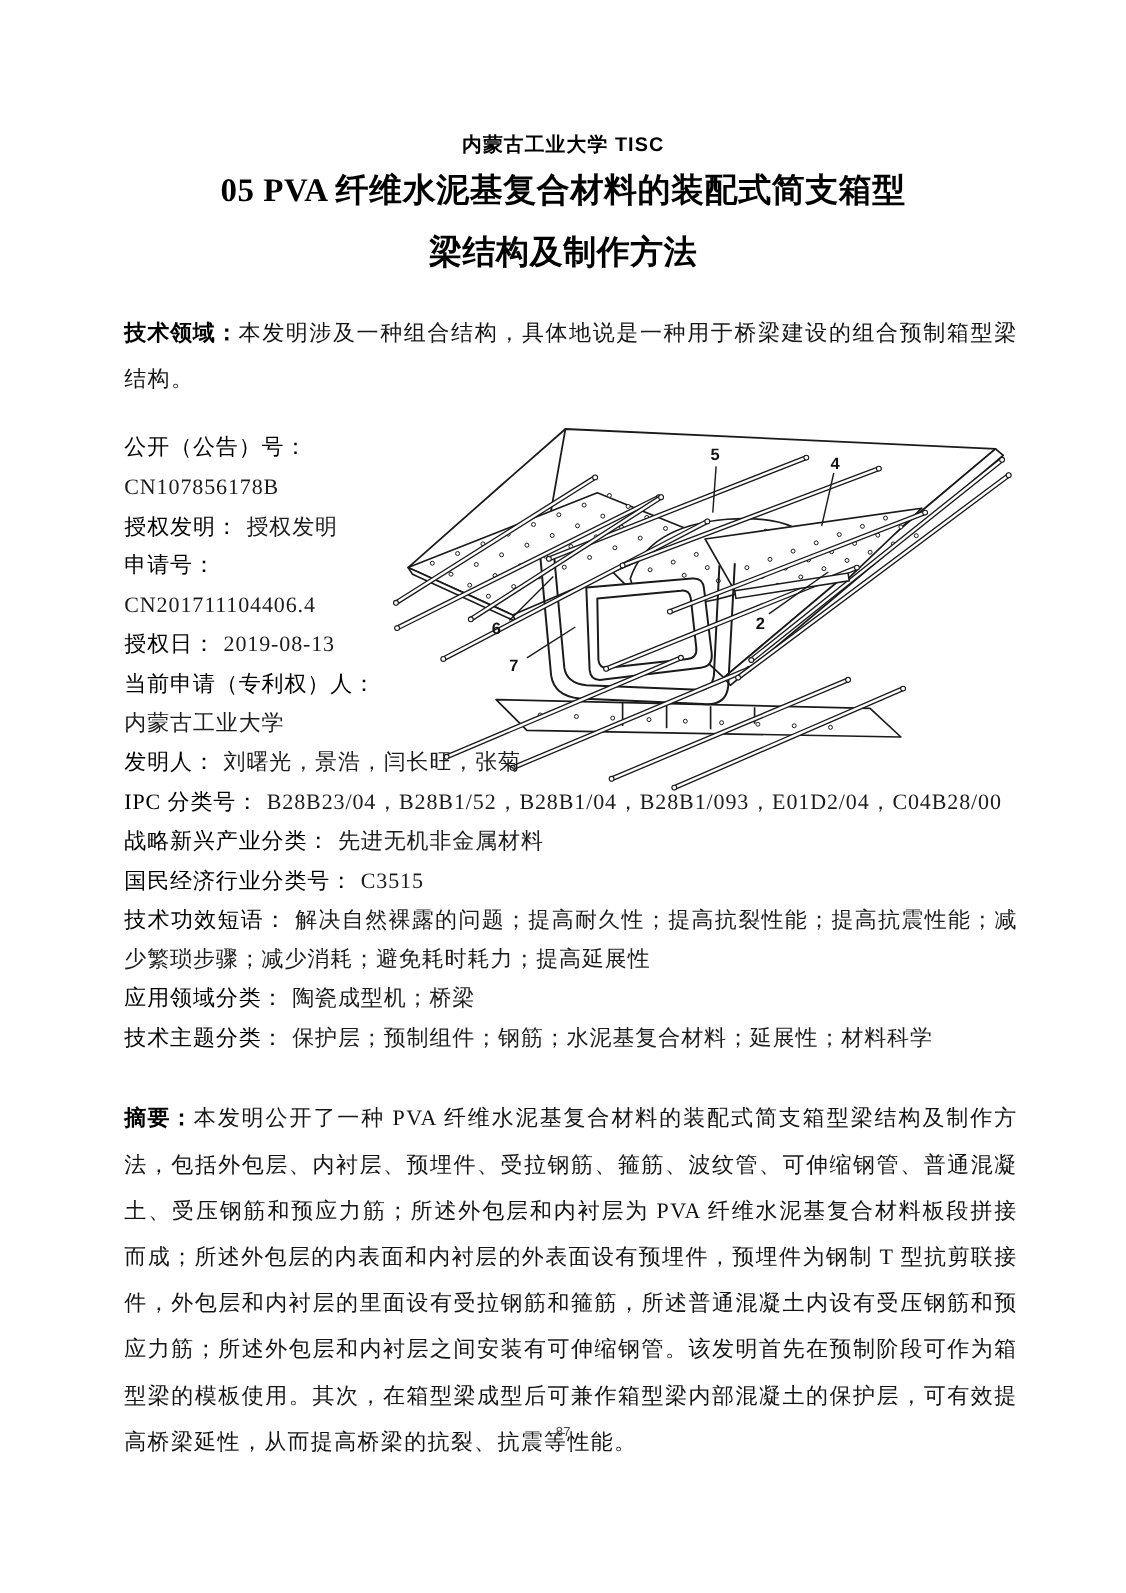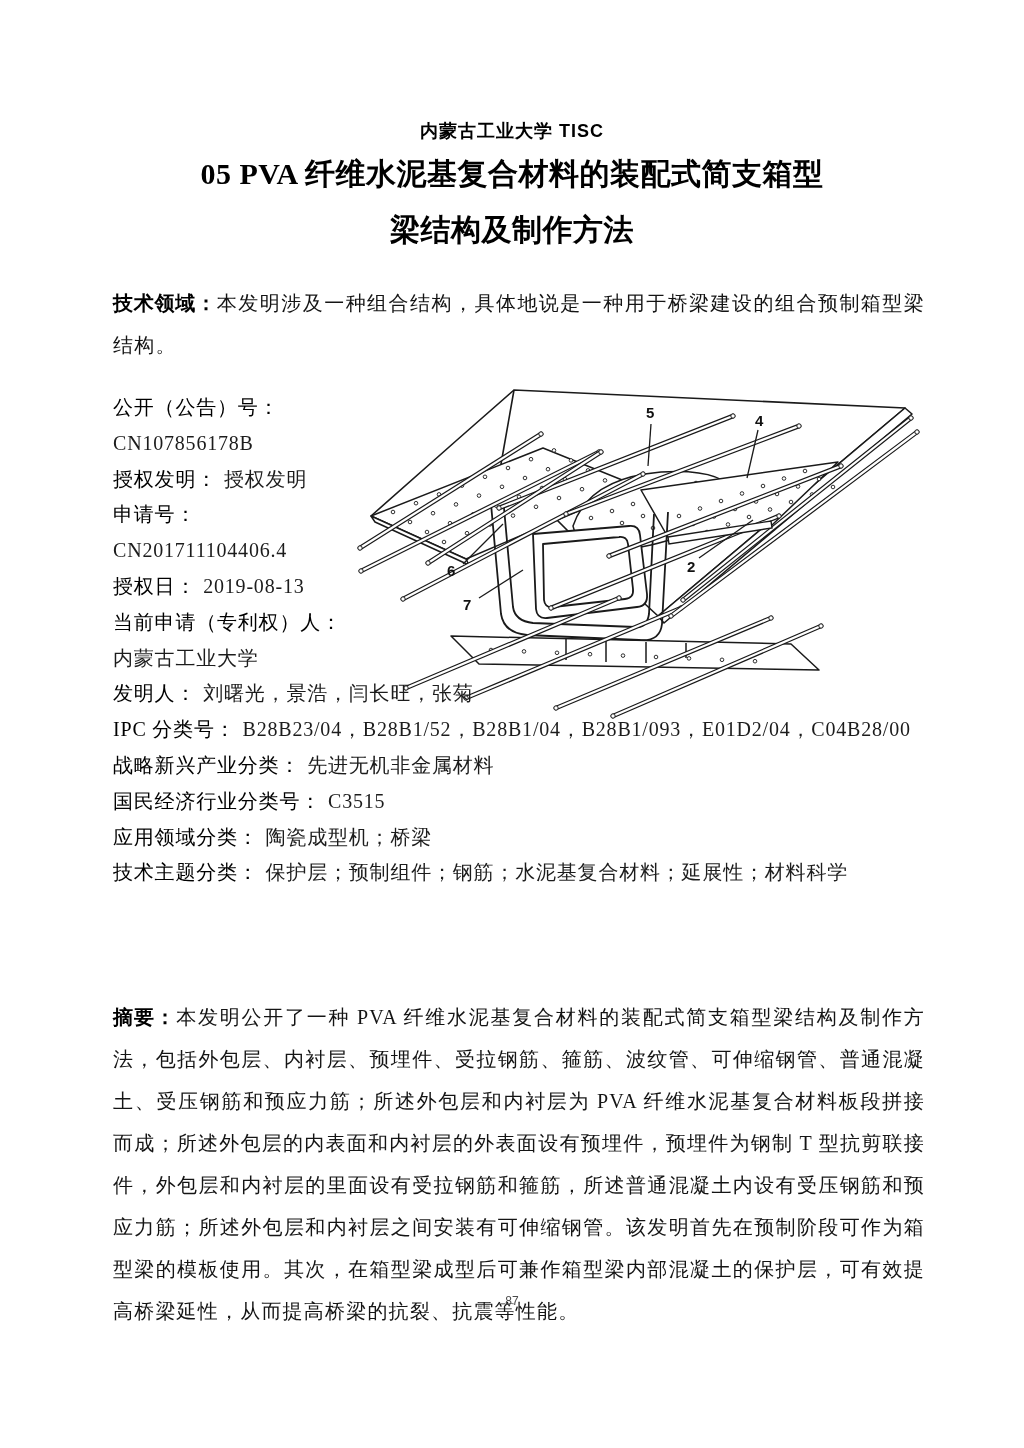--- a/index.html
+++ b/index.html
@@ -77,20 +77,21 @@
     <div class="field-line"><span class="fl">授权发明：</span><span class="fv">授权发明</span></div>
     <div class="field-line"><span class="fl">申请号：</span></div>
     <div class="field-line"><span class="fv">CN201711104406.4</span></div>
     <div class="field-line"><span class="fl">授权日：</span><span class="fv">2019-08-13</span></div>
     <div class="field-line"><span class="fl">当前申请（专利权）人：</span></div>
     <div class="field-line"><span class="fv">内蒙古工业大学</span></div>
     <div class="field-line"><span class="fl">发明人：</span><span class="fv">刘曙光，景浩，闫长旺，张菊</span></div>
     <div class="field-line"><span class="fl">IPC 分类号：</span><span class="fv">B28B23/04，B28B1/52，B28B1/04，B28B1/093，E01D2/04，C04B28/00</span></div>
     <div class="field-line"><span class="fl">战略新兴产业分类：</span><span class="fv">先进无机非金属材料</span></div>
     <div class="field-line"><span class="fl">国民经济行业分类号：</span><span class="fv">C3515</span></div>
+    <div class="field-line wrap"><span class="fl">技术功效短语：</span><span class="fv">解决自然裸露的问题；提高耐久性；提高抗裂性能；提高抗震性能；减少繁琐步骤；减少消耗；避免耗时耗力；提高延展性</span></div>
     <div class="field-line"><span class="fl">应用领域分类：</span><span class="fv">陶瓷成型机；桥梁</span></div>
     <div class="field-line"><span class="fl">技术主题分类：</span><span class="fv">保护层；预制组件；钢筋；水泥基复合材料；延展性；材料科学</span></div>
   </div>
 
   <div class="figure-wrap">
     <svg width="580" height="336" viewBox="0 0 580 336">
 
       <g stroke="#1a1a1a" stroke-width="1.6" fill="#ffffff" stroke-linejoin="round">
         <path d="M163,4 L554,22 L307,230 L240,168 L150,78 Z"></path>
         <path d="M554,22 L561,28 L313,237 L307,230 Z"></path>

